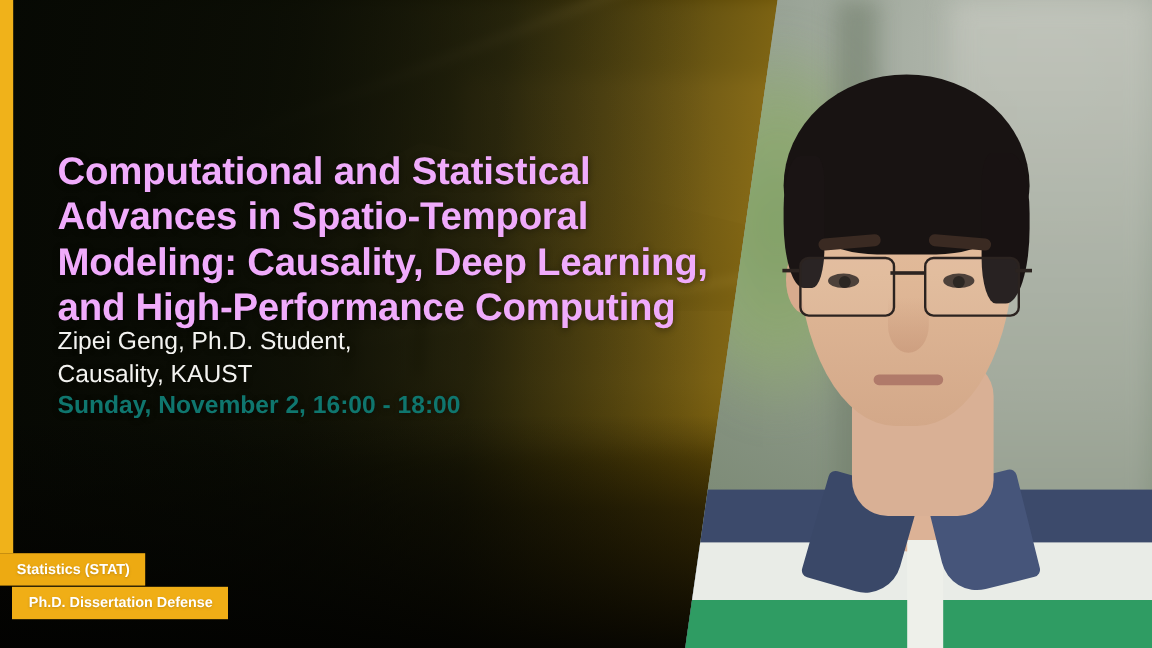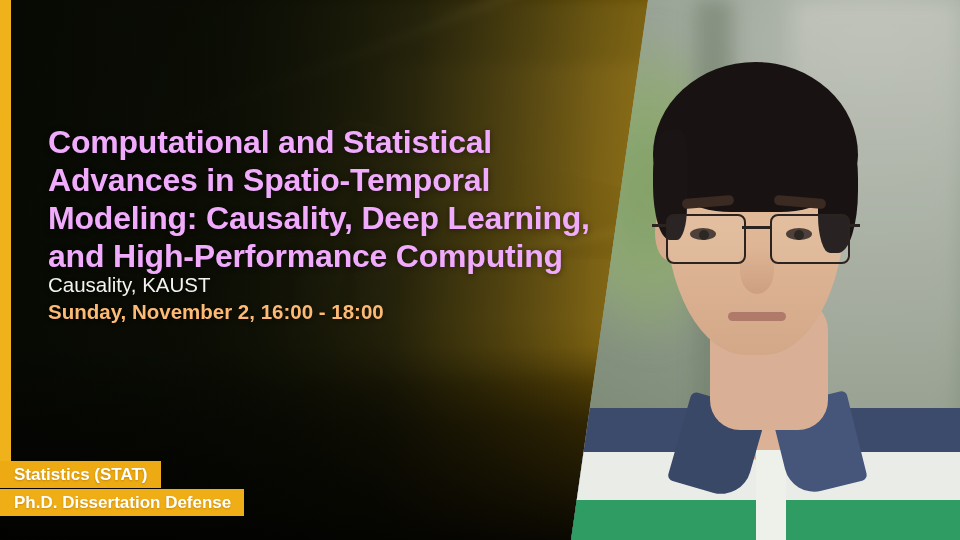--- a/index.html
+++ b/index.html
@@ -456,46 +456,46 @@
     color: #f3f3f0;
     font-size: 20.5px;
     font-weight: 400;
     line-height: 26.5px;
     letter-spacing: 0px;
     text-shadow: 0 1px 5px rgba(0,0,0,0.45);
     white-space: nowrap;
   }
   .details .line.strong {
     font-weight: 700;
-    color: #fdba74;
+    color: #0f766e;
   }
 
   
   .badges {
     position: absolute;
     left: 0;
     top: 461px;
   }
   .badge {
     display: block;
     background: #efac14;
     color: #ffffff;
     font-weight: 700;
-    font-size: 17px;
+    font-size: 12px;
     line-height: 27px;
     height: 27px;
     padding: 0 13px 0 14px;
     margin-bottom: 1px;
     white-space: nowrap;
     width: -moz-fit-content;
     width: fit-content;
     text-shadow: 0 1px 2px rgba(120,80,0,0.35);
   }
   .badge.dept { background: #edaa12; }
-  .badge.kind { background: #f0ae16; }
+  .badge.kind { background: #f0ae16; margin-left: 10px; }
 </style>
 </head>
 <body>
 
 <div class="slide">
 
   <div class="bg-photo">
     <div class="bldg-sky"></div>
     <div class="bldg-wall"></div>
     <div class="bldg-roof"></div>
@@ -552,20 +552,21 @@
 
   <div class="accent-bar"></div>
 
   <div class="text-col">
     <h1 class="title">Computational and Statistical
 Advances in Spatio-Temporal
 Modeling: Causality, Deep Learning,
 and High-Performance Computing</h1>
 
     <div class="details">
+      <div class="line">Zipei Geng, Ph.D. Student,</div>
       <div class="line">Causality, KAUST</div>
       <div class="line strong">Sunday, November 2, 16:00 - 18:00</div>
     </div>
   </div>
 
   <div class="badges">
     <span class="badge dept">Statistics (STAT)</span>
     <span class="badge kind">Ph.D. Dissertation Defense</span>
   </div>
 

